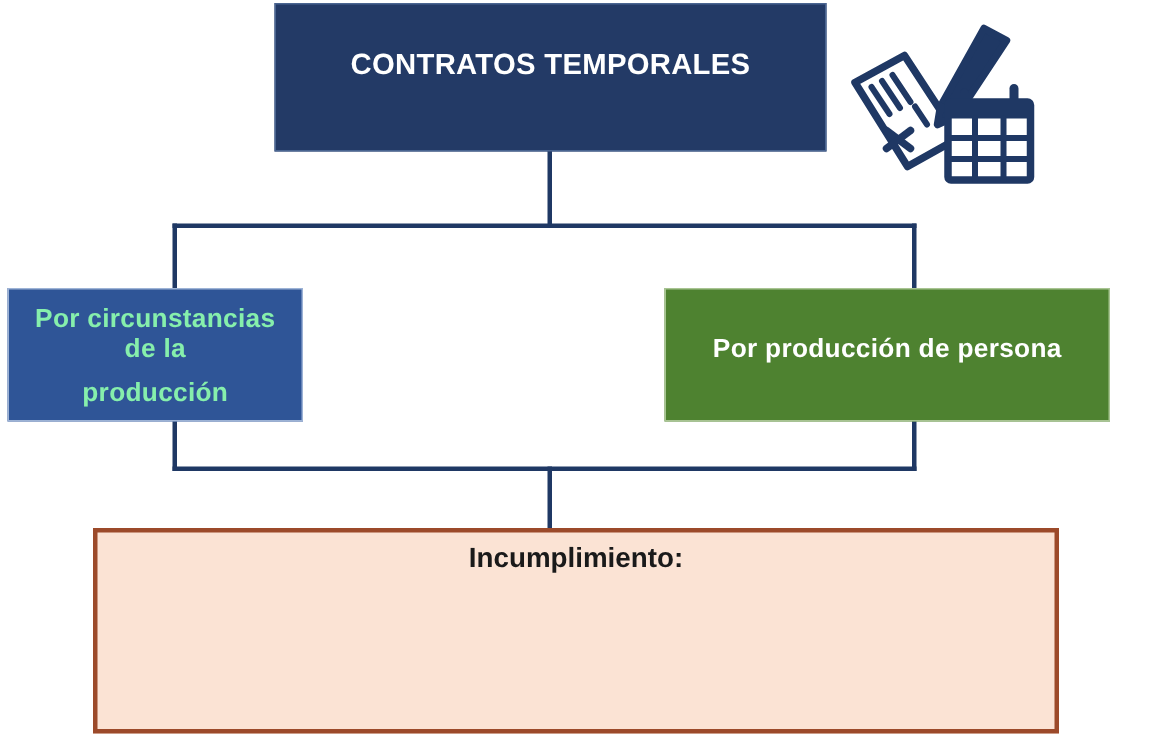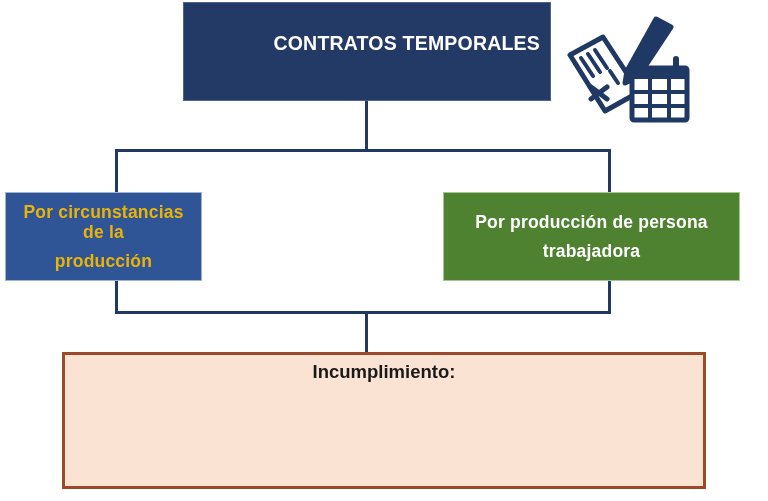--- a/index.html
+++ b/index.html
@@ -46,34 +46,33 @@
   
   #node-root {
     left: 183px;
     top: 2px;
     width: 368px;
     height: 99px;
     background: #233A66;
     border: 1px solid #4A6591;
     color: #ffffff;
     padding: 4px 10px;
-    align-items: flex-end;
   }
   #node-root .node-title { font-size: 19.5px; }
   #node-root .line1 { margin-bottom: 17px; }
 
   
   #node-branch-left {
     left: 5px;
     top: 192px;
     width: 197px;
     height: 89px;
     background: #2F5597;
     border: 1px solid #9DB3D6;
-    color: #eab308;
+    color: #86efac;
     padding: 2px 8px;
   }
   #node-branch-left .node-title { font-size: 17.5px; }
 
   
   #node-branch-right {
     left: 443px;
     top: 192px;
     width: 297px;
     height: 89px;
@@ -145,21 +144,20 @@
     <div class="node-title line1">CONTRATOS TEMPORALES</div>
   </div>
 
   <div class="node" id="node-branch-left">
     <div class="node-title line1">Por circunstancias de la</div>
     <div class="node-title line2">producción</div>
   </div>
 
   <div class="node" id="node-branch-right">
     <div class="node-title line1">Por producción de persona</div>
-    <div class="node-title line2">trabajadora</div>
   </div>
 
   <div class="node" id="node-consequence">
     <div class="heading">Incumplimiento:</div>
   </div>
 
   <div id="icon-doc-pen-calendar">
     <svg width="128" height="117" viewBox="0 0 128 117" xmlns="http://www.w3.org/2000/svg">
       <g fill="none" stroke="#1F3864" stroke-width="5" stroke-linejoin="round" stroke-linecap="round">
 

